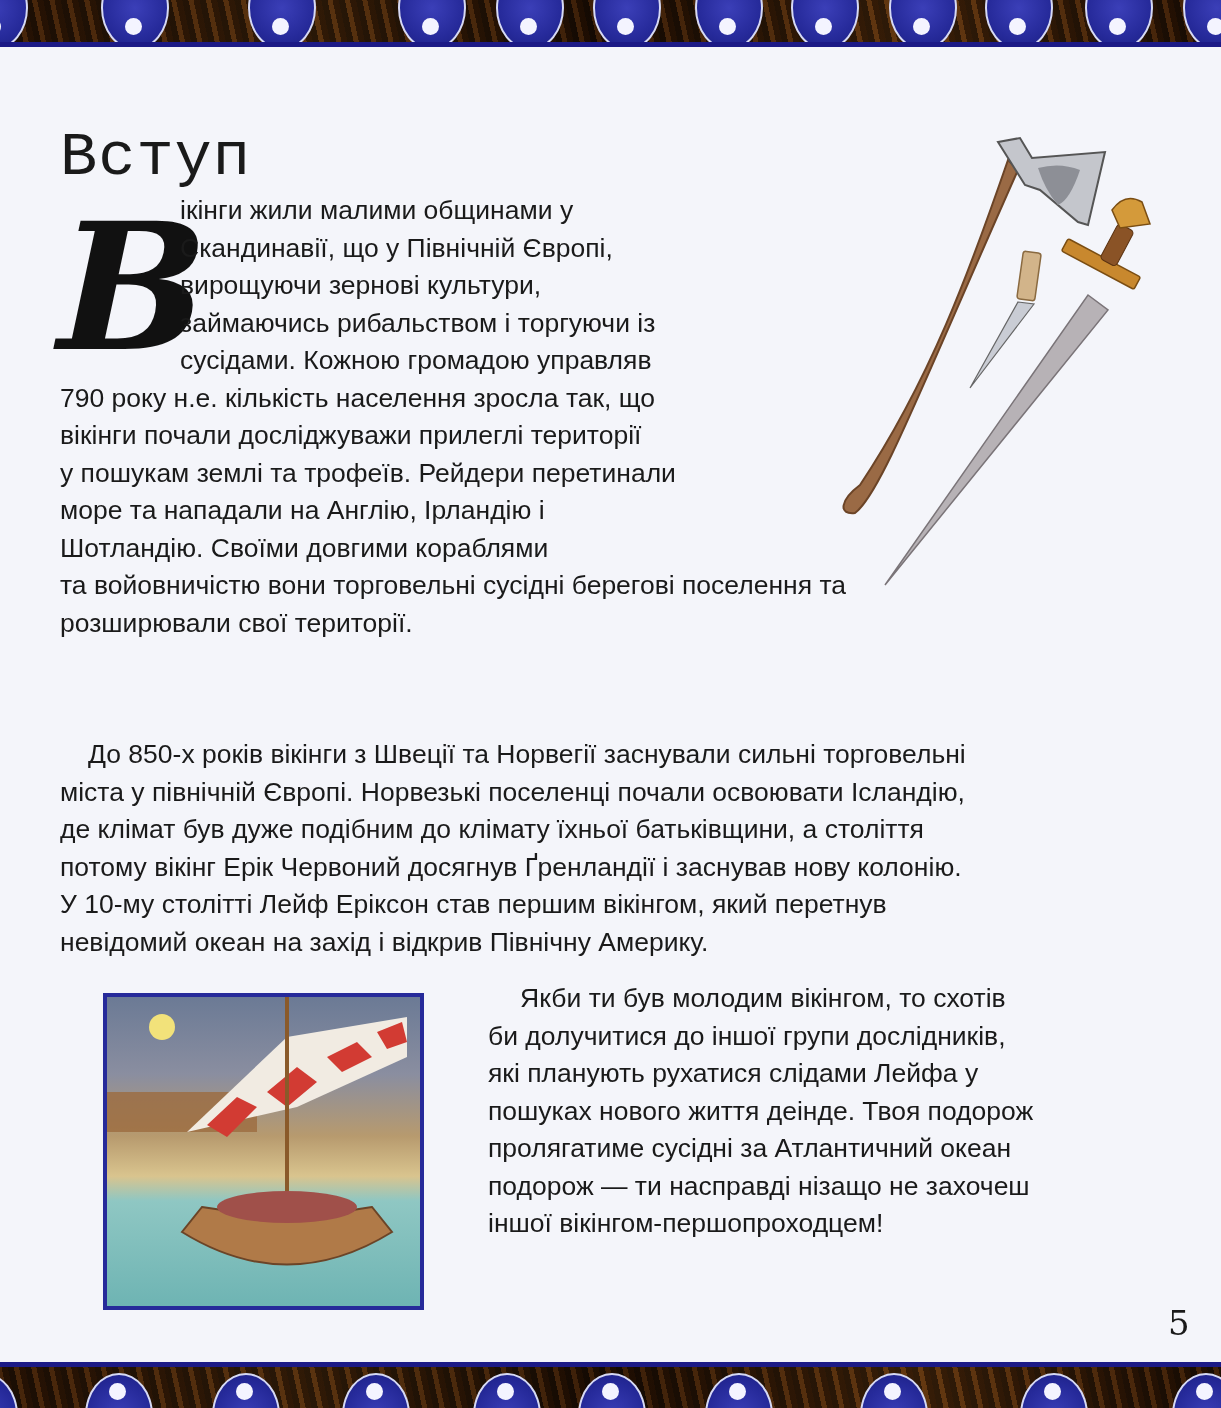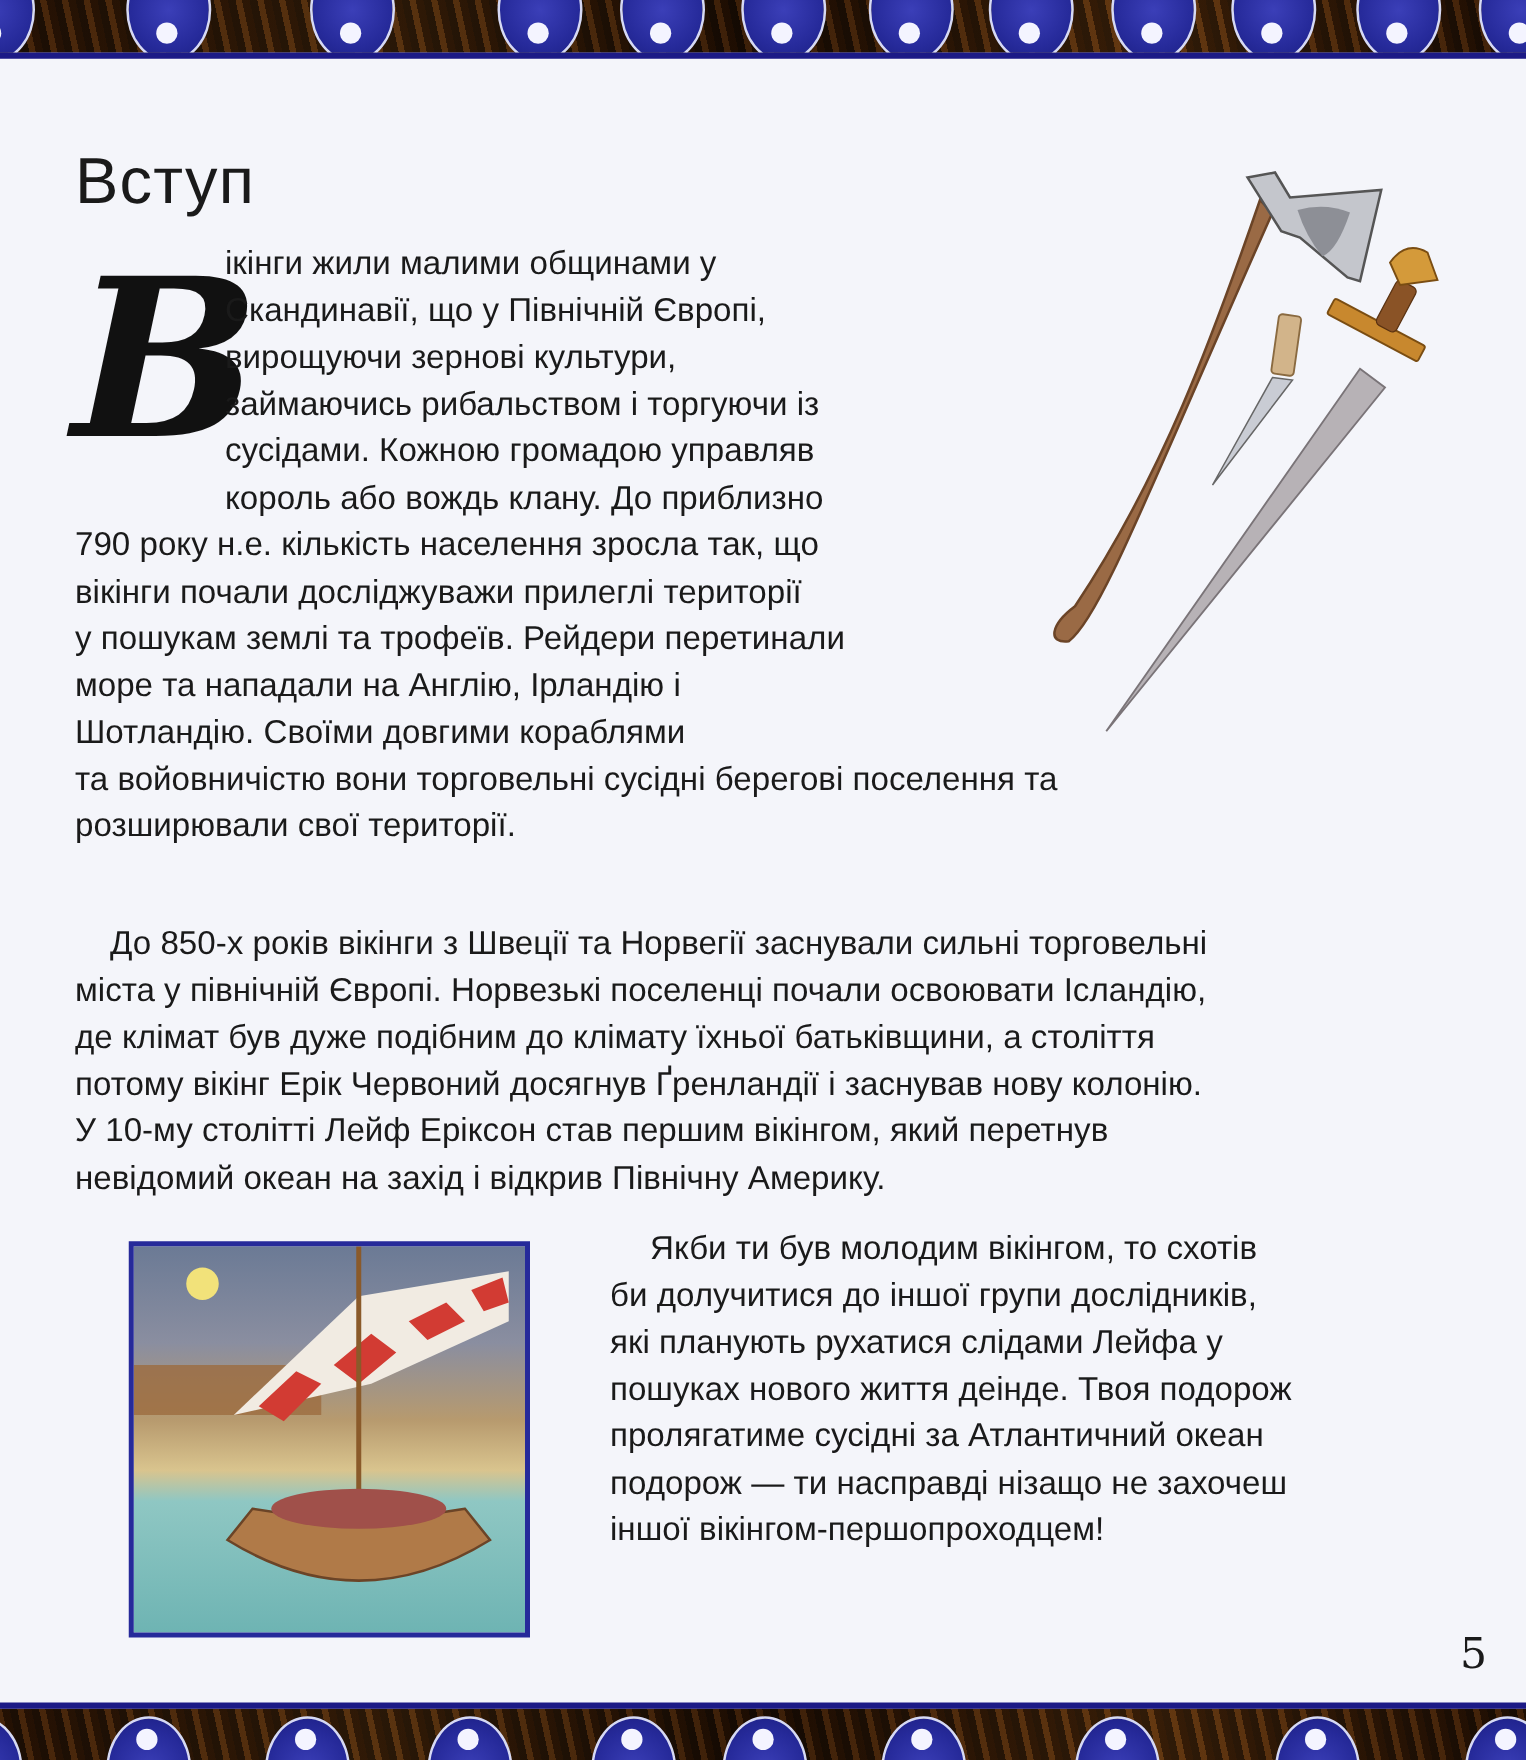--- a/index.html
+++ b/index.html
@@ -25,21 +25,21 @@
   .border.top .medal { top:-34px; }
   .border.bottom .medal { top:6px; }
   .medal .dot {
     position:absolute; left:22px; width:17px; height:17px; border-radius:50%; background:#f4f4ff;
   }
   .border.top .medal .dot { top:50px; }
   .border.bottom .medal .dot { top:8px; }
 
   .title {
     position:absolute; left:60px; top:80px;
-    font-family:Liberation Sans, sans-serif; font-size:52px; font-weight:normal; letter-spacing:1px;
+    font-family:Liberation Mono, monospace; font-size:62px; font-weight:normal; letter-spacing:1px;
     color:#1a1a1a;
   }
   .dropcap {
     position:absolute; left:58px; top:200px;
     font-family:"DejaVu Serif", serif; font-size:176px; line-height:176px; font-weight:bold;
     transform:skewX(-12deg);
     color:#111;
   }
   .para {
     position:absolute; font-size:26.5px; line-height:37.5px; color:#1a1a1a;
@@ -106,21 +106,20 @@
 <h1 class="title">Вступ</h1>
 
 <div class="dropcap">В</div>
 
 <div class="para" id="p1">
   <span class="ln ind">ікінги жили малими общинами у</span>
   <span class="ln ind">Скандинавії, що у Північній Європі,</span>
   <span class="ln ind">вирощуючи зернові культури,</span>
   <span class="ln ind">займаючись рибальством і торгуючи із</span>
   <span class="ln ind">сусідами. Кожною громадою управляв</span>
-  <span class="ln ind">король або вождь клану. До приблизно</span>
   <span class="ln">790 року н.е. кількість населення зросла так, що</span>
   <span class="ln">вікінги почали досліджувaжи прилеглі території</span>
   <span class="ln">у пошукам землі та трофеїв. Рейдери перетинали</span>
   <span class="ln">море та нападали на Англію, Ірландію і</span>
   <span class="ln">Шотландію. Своїми довгими кораблями</span>
   <span class="ln">та войовничістю вони торговельні сусідні берегові поселення та</span>
   <span class="ln">розширювали свої території.</span>
 </div>
 
 <svg class="weapons" viewBox="0 0 360 470">

